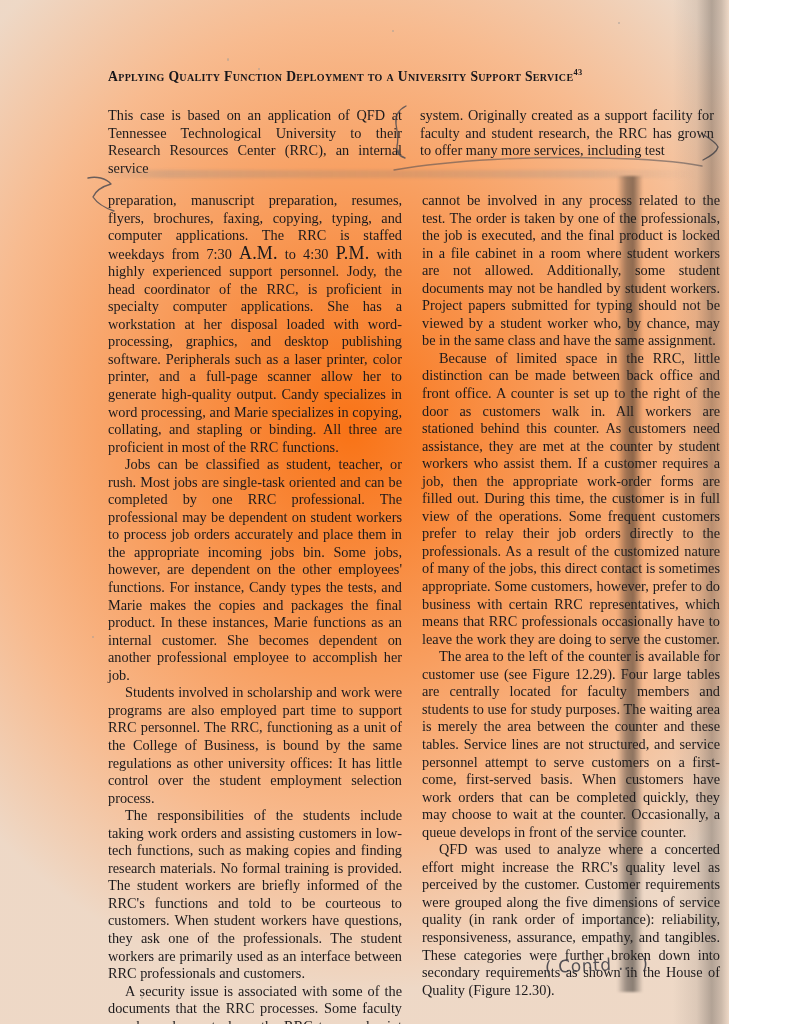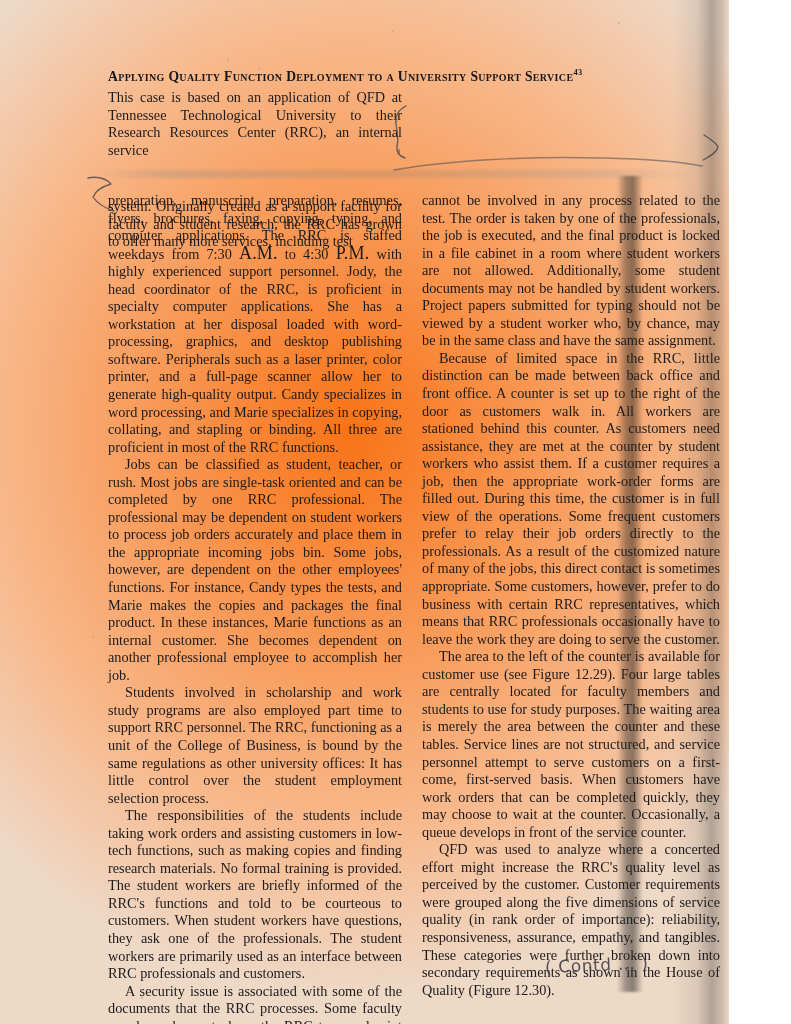--- a/index.html
+++ b/index.html
@@ -86,25 +86,24 @@
     font-variant: normal;
     font-size: 8.4px;
     vertical-align: super;
     font-weight: 700;
   }
 
   
   .intro {
     position: absolute;
     left: 108px;
-    top: 89px;
+    top: 107px;
     width: 610px;
     display: flex;
-    gap: 39px;
-    flex-direction: column;
+    gap: 18px;
   }
   .intro .col {
     width: 294px;
   }
 
   
   .body-cols {
     position: absolute;
     left: 108px;
     top: 192px;
@@ -220,21 +219,21 @@
       <div class="col">
         <p class="para first">system. Originally created as a support facility for faculty and student research, the RRC has grown to offer many more services, including test</p>
       </div>
     </div>
 
     <div class="body-cols">
 
       <div class="col left">
         <p class="para first">preparation, manuscript preparation, resumes, flyers, brochures, faxing, copying, typing, and computer applications. The RRC is staffed weekdays from 7:30 <span class="sc">A.M.</span> to 4:30 <span class="sc">P.M.</span> with highly experienced support personnel. Jody, the head coordinator of the RRC, is proficient in specialty computer applications. She has a workstation at her disposal loaded with word-processing, graphics, and desktop publishing software. Peripherals such as a laser printer, color printer, and a full-page scanner allow her to generate high-quality output. Candy specializes in word processing, and Marie specializes in copying, collating, and stapling or binding. All three are proficient in most of the RRC functions.</p>
         <p class="para">Jobs can be classified as student, teacher, or rush. Most jobs are single-task oriented and can be completed by one RRC professional. The professional may be dependent on student workers to process job orders accurately and place them in the appropriate incoming jobs bin. Some jobs, however, are dependent on the other employees' functions. For instance, Candy types the tests, and Marie makes the copies and packages the final product. In these instances, Marie functions as an internal customer. She becomes dependent on another professional employee to accomplish her job.</p>
-        <p class="para">Students involved in scholarship and work study programs are also employed part time to support RRC personnel. The RRC, functioning as a unit of the College of Business, is bound by the same regulations as other university offices: It has little control over the student employment selection process.</p>
+        <p class="para">Students involved in scholarship and work were programs are also employed part time to support RRC personnel. The RRC, functioning as a unit of the College of Business, is bound by the same regulations as other university offices: It has little control over the student employment selection process.</p>
         <p class="para">The responsibilities of the students include taking work orders and assisting customers in low-tech functions, such as making copies and finding research materials. No formal training is provided. The student workers are briefly informed of the RRC's functions and told to be courteous to customers. When student workers have questions, they ask one of the professionals. The student workers are primarily used as an interface between RRC professionals and customers.</p>
         <p class="para">A security issue is associated with some of the documents that the RRC processes. Some faculty members choose to have the RRC type and print their tests. In these instances, student workers</p>
       </div>
 
       <div class="col right">
         <p class="para first">cannot be involved in any process related to the test. The order is taken by one of the professionals, the job is executed, and the final product is locked in a file cabinet in a room where student workers are not allowed. Additionally, some student documents may not be handled by student workers. Project papers submitted for typing should not be viewed by a student worker who, by chance, may be in the same class and have the same assignment.</p>
         <p class="para">Because of limited space in the RRC, little distinction can be made between back office and front office. A counter is set up to the right of the door as customers walk in. All workers are stationed behind this counter. As customers need assistance, they are met at the counter by student workers who assist them. If a customer requires a job, then the appropriate work-order forms are filled out. During this time, the customer is in full view of the operations. Some frequent customers prefer to relay their job orders directly to the professionals. As a result of the customized nature of many of the jobs, this direct contact is sometimes appropriate. Some customers, however, prefer to do business with certain RRC representatives, which means that RRC professionals occasionally have to leave the work they are doing to serve the customer.</p>
         <p class="para">The area to the left of the counter is available for customer use (see Figure 12.29). Four large tables are centrally located for faculty members and students to use for study purposes. The waiting area is merely the area between the counter and these tables. Service lines are not structured, and service personnel attempt to serve customers on a first-come, first-served basis. When customers have work orders that can be completed quickly, they may choose to wait at the counter. Occasionally, a queue develops in front of the service counter.</p>
         <p class="para">QFD was used to analyze where a concerted effort might increase the RRC's quality level as perceived by the customer. Customer requirements were grouped along the five dimensions of service quality (in rank order of importance): reliability, responsiveness, assurance, empathy, and tangibles. These categories were further broken down into secondary requirements as shown in the House of Quality (Figure 12.30).</p>
       </div>

